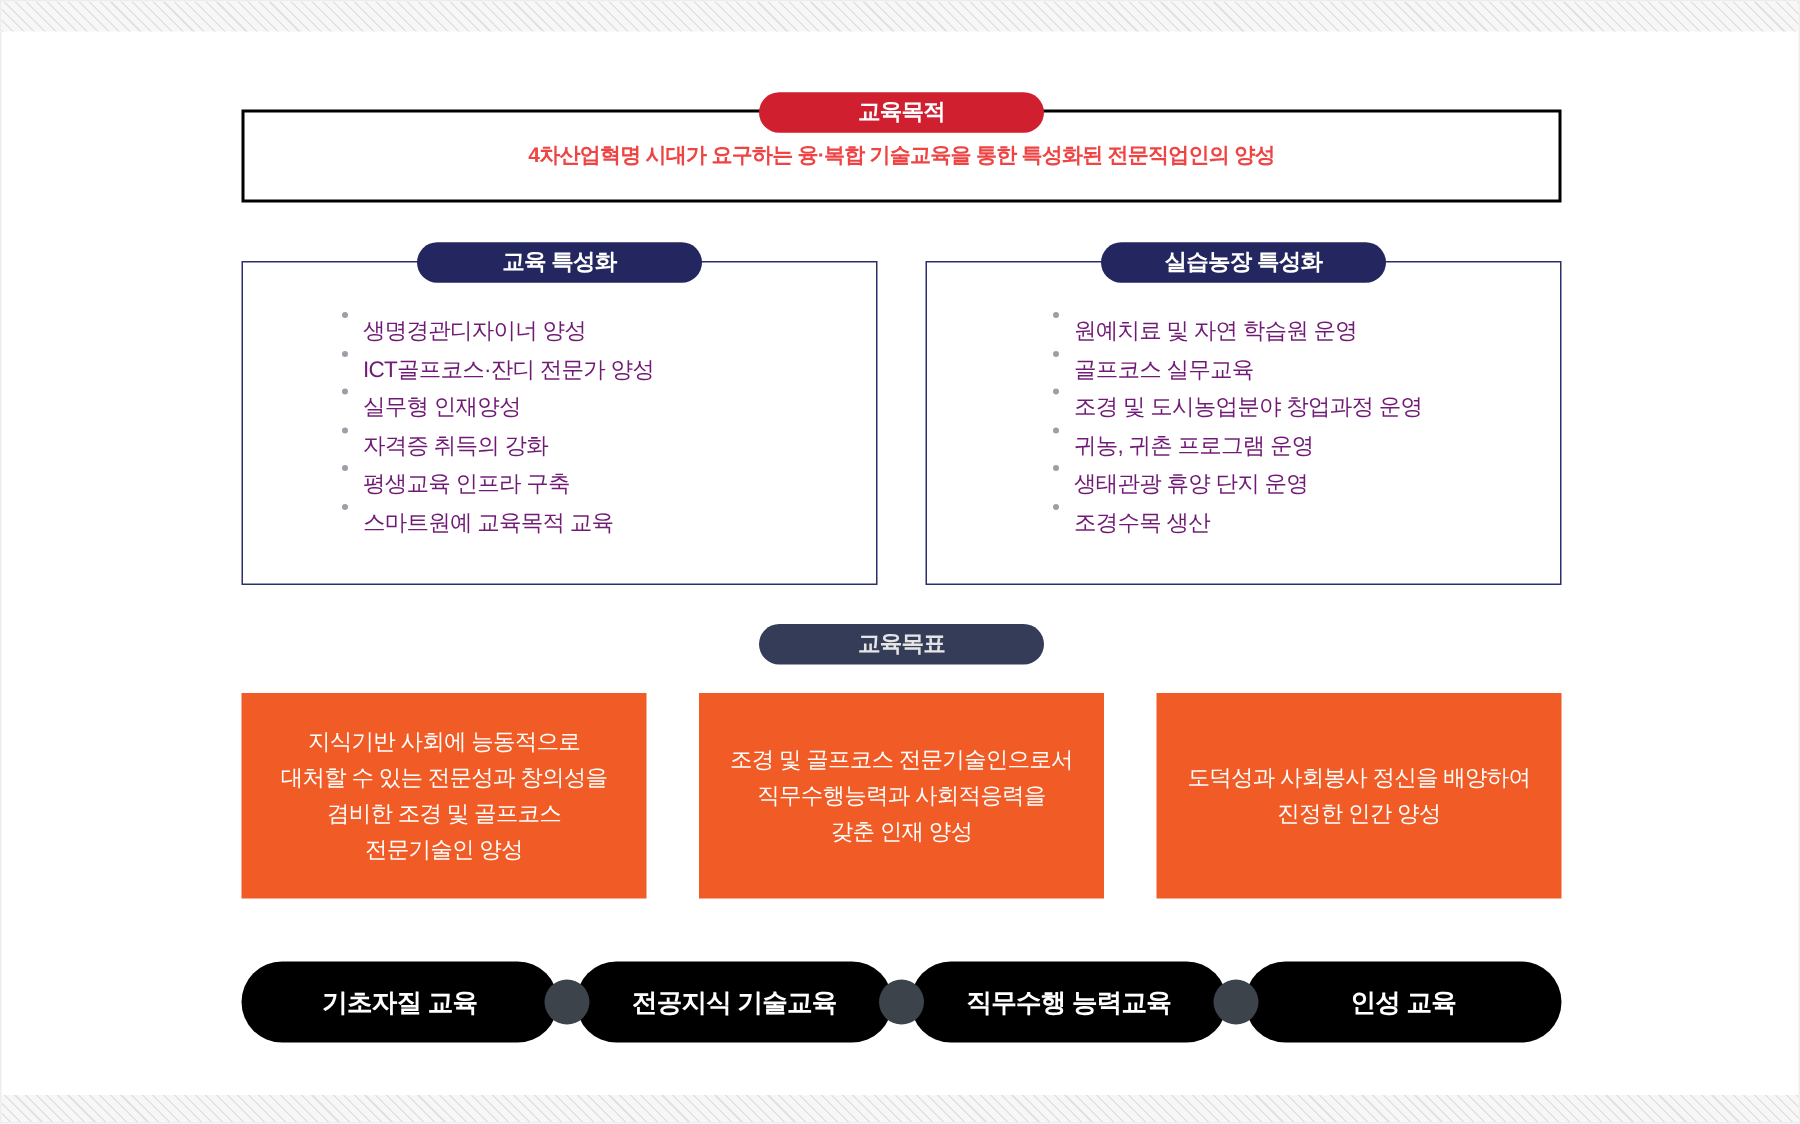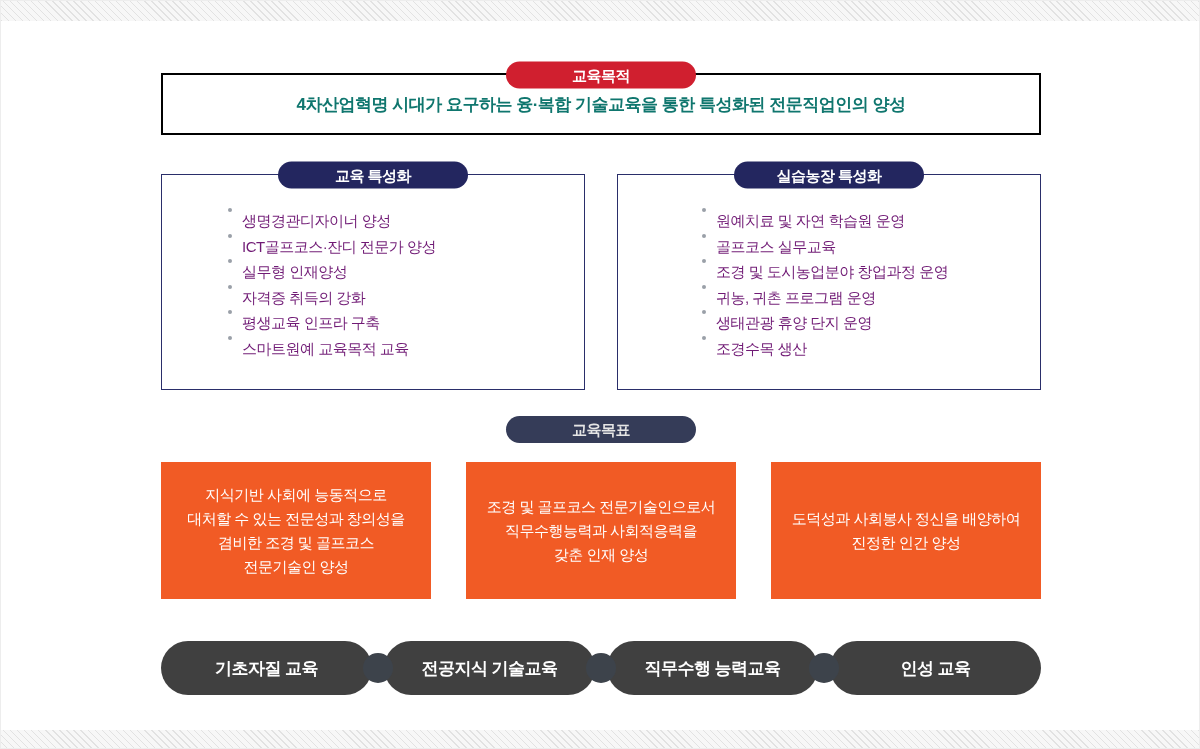--- a/index.html
+++ b/index.html
@@ -26,23 +26,23 @@
   
   .purpose-box {
     position: relative;
     border: 2px solid #000000;
     height: 62px;
     display: flex;
     align-items: center;
     justify-content: center;
   }
   .purpose-title {
-    font-size: 17px;
-    font-weight: bold;
-    color: #0f766e;
+    font-size: 14px;
+    font-weight: bold;
+    color: #ef4444;
     letter-spacing: -0.5px;
   }
   .badge {
     position: absolute;
     top: 0;
     left: 50%;
     transform: translate(-50%, -50%);
     width: 190px;
     height: 27px;
     line-height: 27px;
@@ -136,21 +136,21 @@
   
   .tracks {
     margin-top: 42px;
     display: flex;
     height: 54px;
   }
   .track-pill {
     flex: 1;
     height: 54px;
     border-radius: 27px;
-    background: #404040;
+    background: #000000;
     color: #ffffff;
     font-size: 17px;
     font-weight: bold;
     letter-spacing: -0.5px;
     display: flex;
     align-items: center;
     justify-content: center;
   }
   .connector {
     position: relative;

